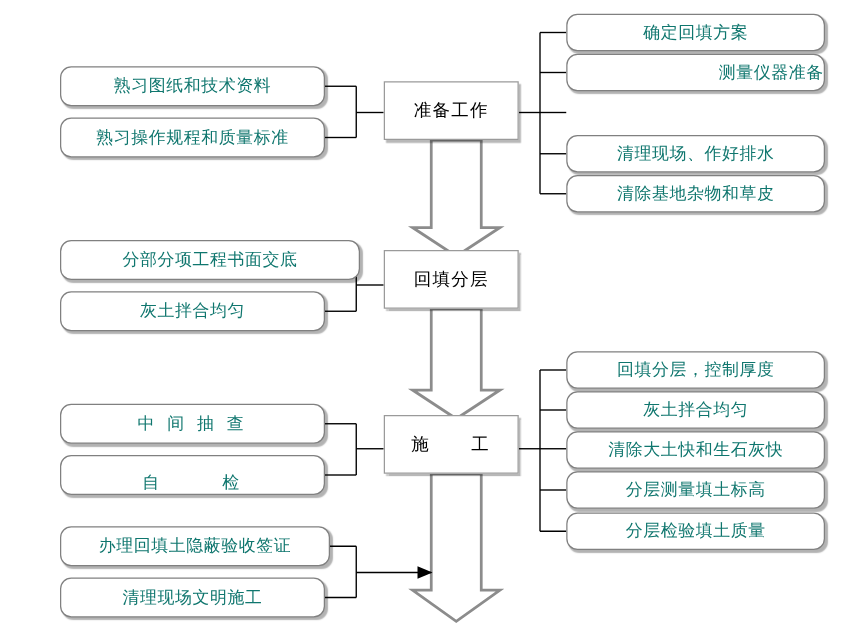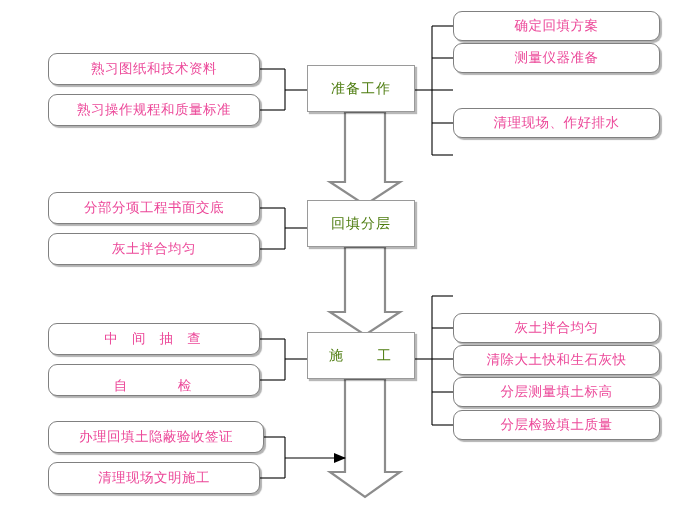--- a/index.html
+++ b/index.html
@@ -24,36 +24,36 @@
   .rbox {
     position: absolute;
     box-sizing: border-box;
     background: #ffffff;
     border: 1.3px solid #808080;
     border-radius: 9px;
     box-shadow: 2px 2px 1px rgba(0,0,0,0.30);
     display: flex;
     align-items: center;
     justify-content: center;
-    color: #ec4899;
+    color: #0f766e;
     font-size: 13.5px;
     letter-spacing: 0.5px;
     white-space: nowrap;
   }
   
   .sbox {
     position: absolute;
     box-sizing: border-box;
     background: #ffffff;
     border: 1.6px solid #9a9a9a;
     box-shadow: 2px 2px 1px rgba(0,0,0,0.28);
     display: flex;
     align-items: center;
     justify-content: center;
-    color: #4d7c0f;
+    color: #000000;
     font-size: 14px;
     letter-spacing: 1px;
     white-space: nowrap;
     z-index: 5;
   }
   .sbox.wide {
     letter-spacing: 2px;
   }
 
   
@@ -146,48 +146,54 @@
   <div class="rbox" style="left:48px; top:53px; width:212px; height:32px;">
     <span>熟习图纸和技术资料</span>
   </div>
   <div class="rbox" style="left:48px; top:94px; width:212px; height:32px;justify-content:center;">
     <span>熟习操作规程和质量标准</span>
   </div>
 
   <div class="rbox" style="left:453px; top:11px; width:207px; height:30px;">
     <span>确定回填方案</span>
   </div>
-  <div class="rbox" style="left:453px; top:43px; width:207px; height:30px;">
+  <div class="rbox" style="left:453px; top:43px; width:207px; height:30px;justify-content:flex-end;">
     <span>测量仪器准备</span>
   </div>
   <div class="rbox" style="left:453px; top:108px; width:207px; height:30px;">
     <span>清理现场、作好排水</span>
   </div>
-
-  <div class="rbox" style="left:48px; top:192px; width:212px; height:32px;">
+  <div class="rbox" style="left:453px; top:140px; width:207px; height:30px;">
+    <span>清除基地杂物和草皮</span>
+  </div>
+
+  <div class="rbox" style="left:48px; top:192px; width:240px; height:32px;">
     <span>分部分项工程书面交底</span>
   </div>
   <div class="rbox" style="left:48px; top:233px; width:212px; height:32px;">
     <span>灰土拌合均匀</span>
   </div>
 
-  <div class="rbox" style="left:48px; top:323px; width:212px; height:32px; letter-spacing:3px;font-family:Liberation Mono, monospace;">
+  <div class="rbox" style="left:48px; top:323px; width:212px; height:32px; letter-spacing:3px;">
     <span>中 间 抽 查</span>
   </div>
   <div class="rbox" style="left:48px; top:364px; width:212px; height:32px; letter-spacing:3px;align-items:flex-end;">
     <span>自 　　 检</span>
   </div>
 
   <div class="rbox" style="left:48px; top:421px; width:216px; height:32px;">
     <span>办理回填土隐蔽验收签证</span>
   </div>
   <div class="rbox" style="left:48px; top:462px; width:212px; height:32px;">
     <span>清理现场文明施工</span>
   </div>
 
+  <div class="rbox" style="left:453px; top:281px; width:207px; height:30px;">
+    <span>回填分层，控制厚度</span>
+  </div>
   <div class="rbox" style="left:453px; top:313px; width:207px; height:30px;">
     <span>灰土拌合均匀</span>
   </div>
   <div class="rbox" style="left:453px; top:345px; width:207px; height:30px;">
     <span>清除大土快和生石灰快</span>
   </div>
   <div class="rbox" style="left:453px; top:377px; width:207px; height:30px;">
     <span>分层测量填土标高</span>
   </div>
   <div class="rbox" style="left:453px; top:410px; width:207px; height:30px;">

